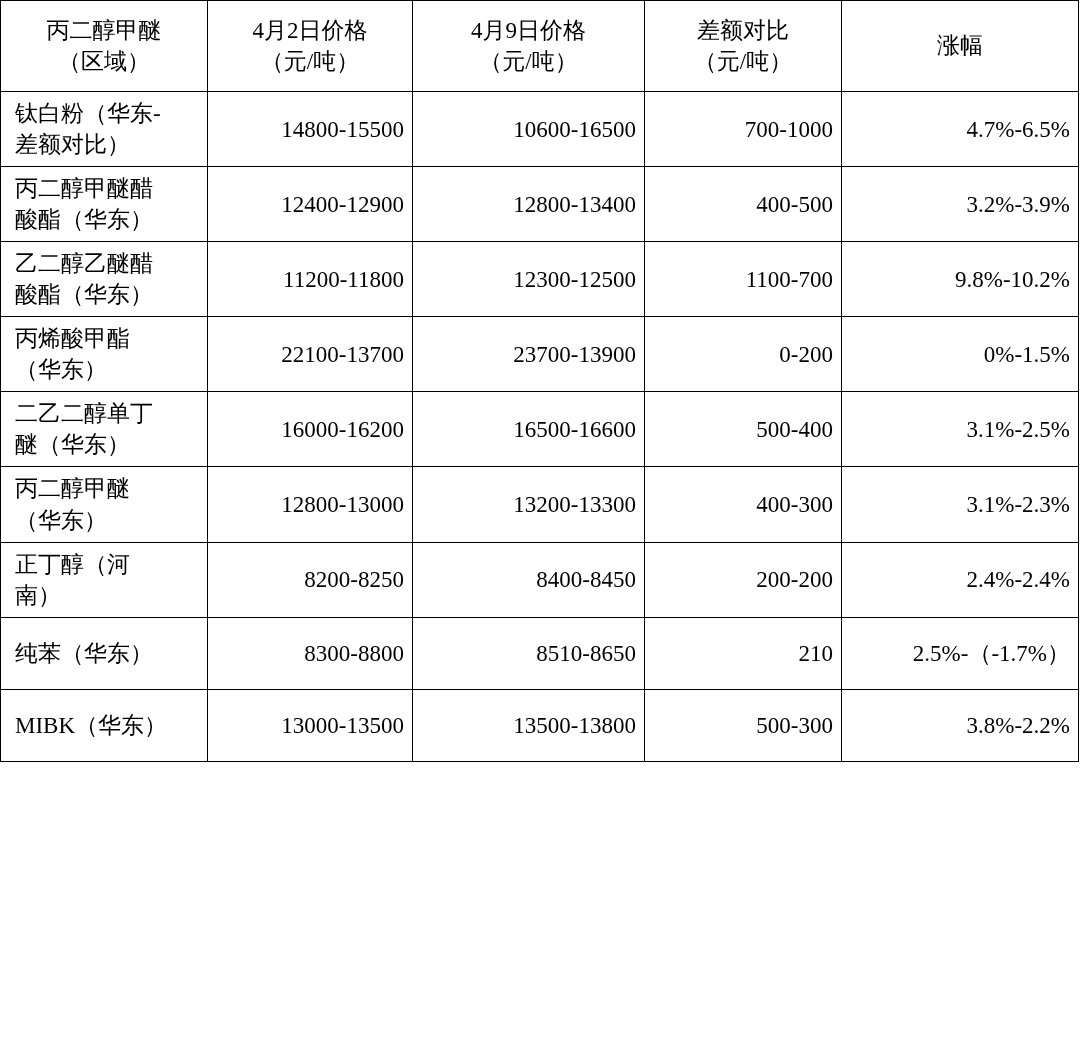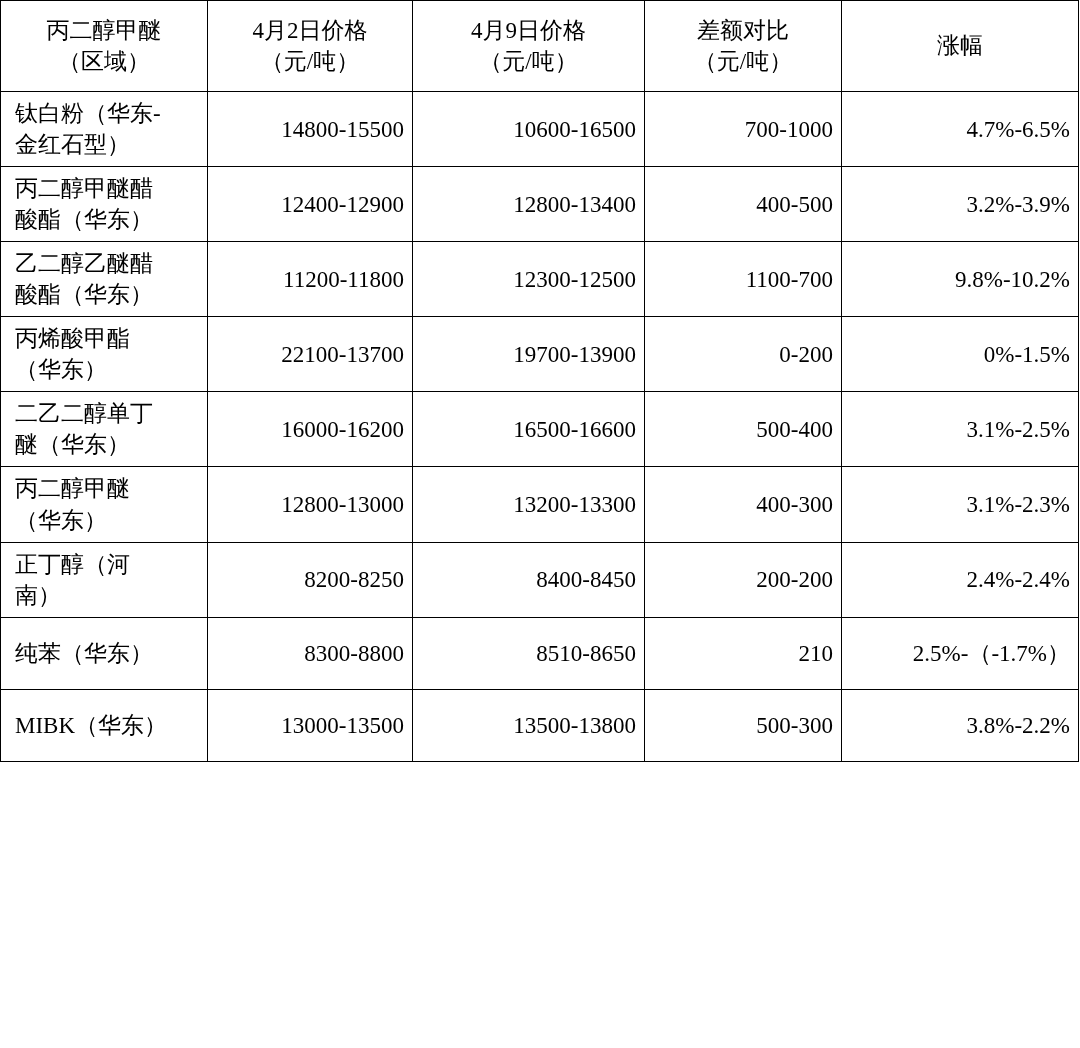--- a/index.html
+++ b/index.html
@@ -90,21 +90,21 @@
       <th>
         <span class="hdr-line">涨幅</span>
       </th>
     </tr>
   </thead>
   <tbody>
 
     <tr>
       <td class="name-cell">
         <span class="wrap-indent">钛白粉（华东-</span>
-        <span class="wrap-indent">金红石型）</span>
+        <span class="wrap-indent">差额对比）</span>
       </td>
       <td>14800-15500</td>
       <td>10600-16500</td>
       <td>700-1000</td>
       <td>4.7%-6.5%</td>
     </tr>
 
     <tr>
       <td class="name-cell">
         <span class="wrap-indent">丙二醇甲醚醋</span>
@@ -126,21 +126,21 @@
       <td>1100-700</td>
       <td>9.8%-10.2%</td>
     </tr>
 
     <tr>
       <td class="name-cell">
         <span class="wrap-indent">丙烯酸甲酯</span>
         <span class="wrap-indent">（华东）</span>
       </td>
       <td>22100-13700</td>
-      <td>19700-13900</td>
+      <td>23700-13900</td>
       <td>0-200</td>
       <td>0%-1.5%</td>
     </tr>
 
     <tr>
       <td class="name-cell">
         <span class="wrap-indent">二乙二醇单丁</span>
         <span class="wrap-indent">醚（华东）</span>
       </td>
       <td>16000-16200</td>

